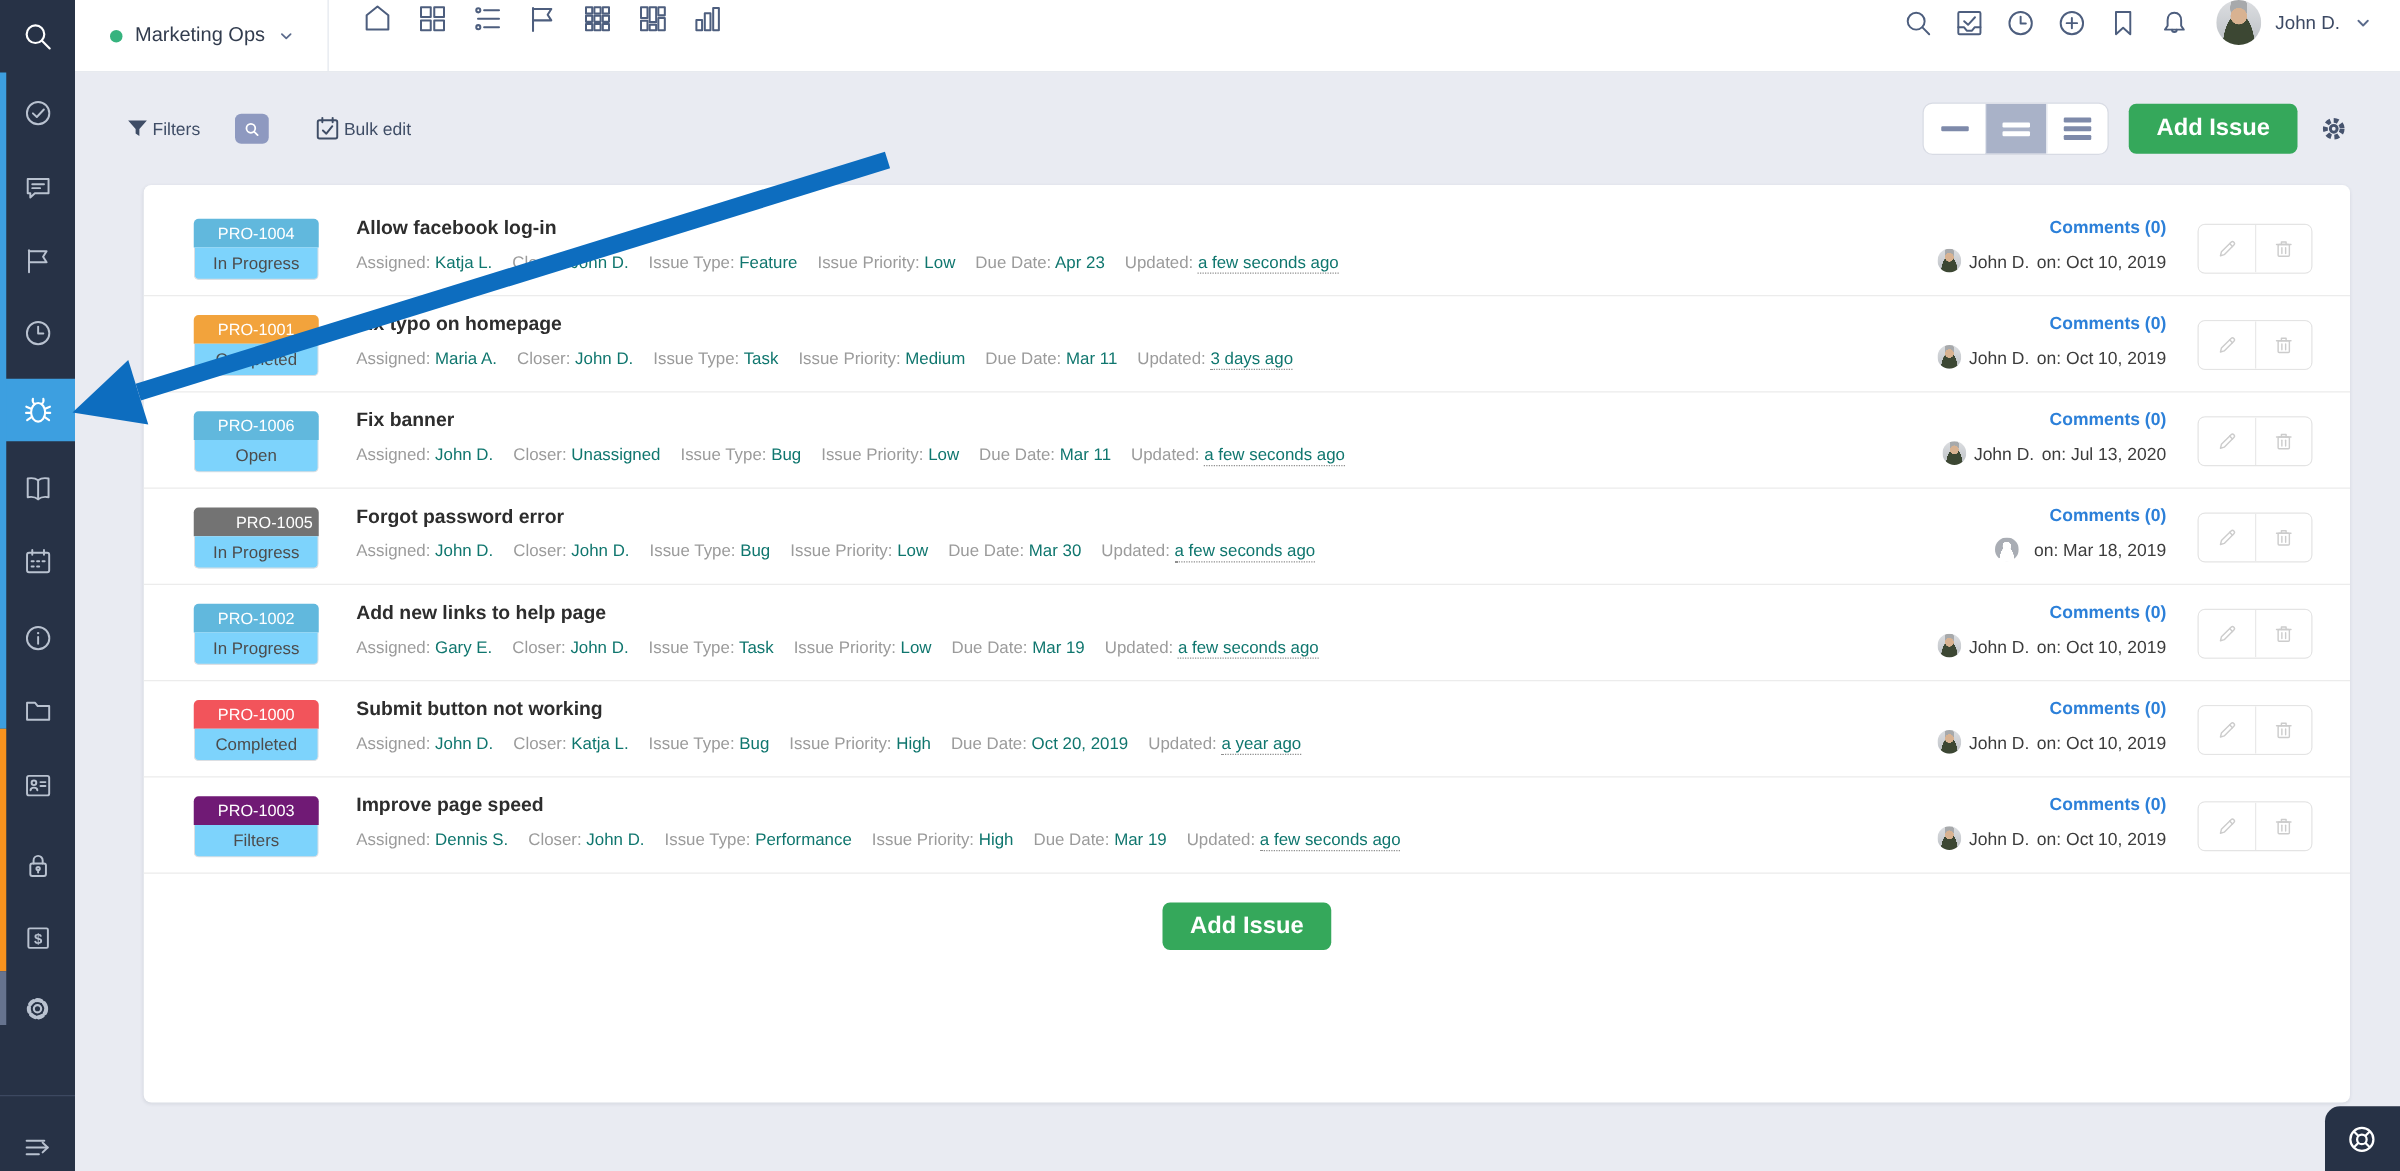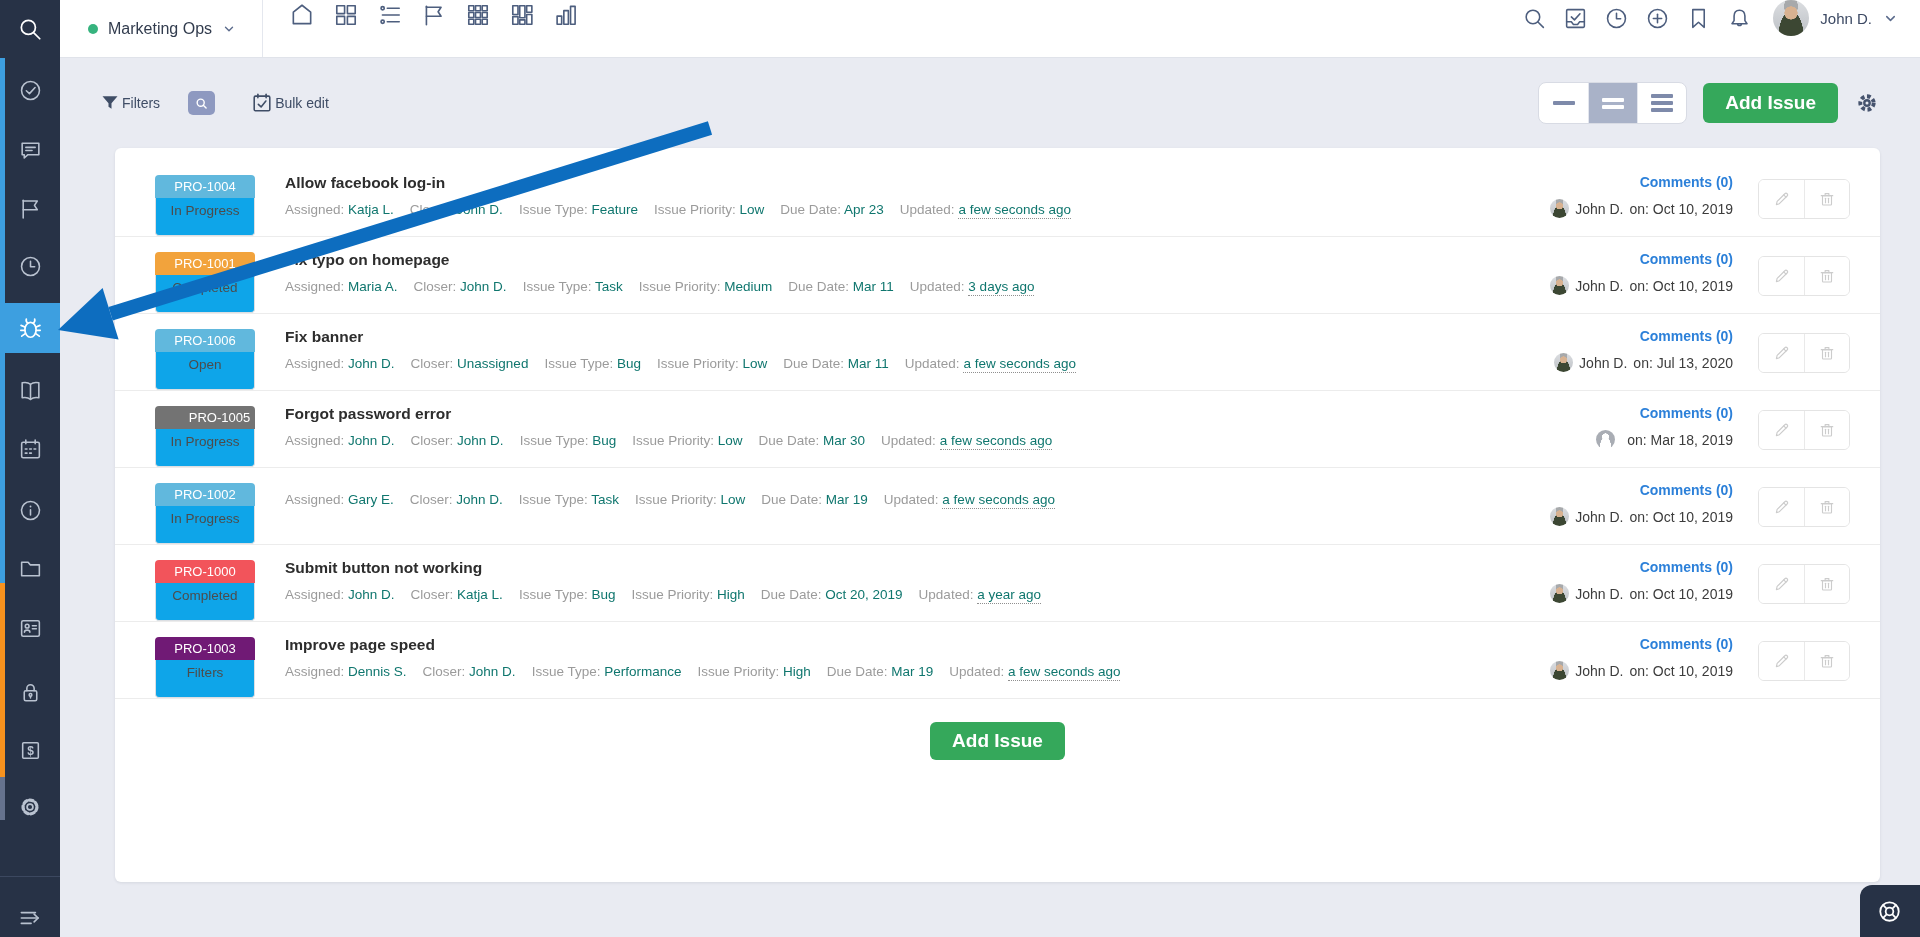--- a/index.html
+++ b/index.html
@@ -54,21 +54,21 @@
   .bar-stack i { display:block; width:22px; height:4px; border-radius:1px; background:#7e8aaa; }
   .dens-btn.selected .bar-stack i { background:#ffffff; }
   .btn-green { background:#35a85b; color:#ffffff; border:none; border-radius:6px; height:40px; padding:0 22px; font-size:19px; font-weight:700; font-family:"Liberation Sans",sans-serif; cursor:pointer; }
   .gear-btn { cursor:pointer; display:flex; }
 
   
   .card { position:absolute; left:115px; top:148px; width:1765px; height:734px; background:#ffffff; border-radius:6px; box-shadow:0 1px 3px rgba(40,50,70,.10); padding-top:12px; }
   .row { display:flex; align-items:flex-start; height:77px; padding:14px 30px 0 25px; border-bottom:1px solid #ececec; }
   .badge-box { width:100px; margin:1px 30px 0 15px; text-align:center; flex:none; }
   .badge-id { height:23px; line-height:23px; border-radius:4px 4px 0 0; color:#ffffff; font-size:13px; cursor:pointer; }
-  .badge-status { height:38px; line-height:25px; background:#0ea5e9; border:1px solid #dcdfe3; border-top:none; border-radius:0 0 4px 4px; font-size:13.5px; color:#4c4c4c; }
+  .badge-status { height:26px; line-height:25px; background:#7dd3fc; border:1px solid #dcdfe3; border-top:none; border-radius:0 0 4px 4px; font-size:13.5px; color:#4c4c4c; }
   .main-col { flex:1; min-width:0; }
   .issue-title { font-size:15.5px; font-weight:700; color:#2d2d2d; cursor:pointer; }
   .issue-meta { margin-top:10px; font-size:13.5px; white-space:nowrap; }
   .pair { margin-right:16px; }
   .lbl { color:#9b9b9b; }
   .val { color:#0f766e; }
   .val.dotted { border-bottom:1px dotted #8f8f8f; padding-bottom:1px; }
   .right-col { width:250px; text-align:right; flex:none; margin-top:-1px; }
   .comments { font-size:14px; color:#2c80d9; cursor:pointer; display:inline-block;font-weight:bold; }
   .byline { margin-top:8px; display:flex; justify-content:flex-end; align-items:center; gap:6px; font-size:14px; color:#3c3c3c; }
@@ -521,20 +521,21 @@
       </button>
     </div>
   </div>
 
   <div class="row">
     <div class="badge-box">
       <div class="badge-id" style="background: rgb(97, 184, 221);">PRO-1002</div>
       <div class="badge-status">In Progress</div>
     </div>
     <div class="main-col">
+      <div class="issue-title">Add new links to help page</div>
       <div class="issue-meta"><span class="pair"><span class="lbl">Assigned: </span><span class="val">Gary E.</span></span><span class="pair"><span class="lbl">Closer: </span><span class="val">John D.</span></span><span class="pair"><span class="lbl">Issue Type: </span><span class="val">Task</span></span><span class="pair"><span class="lbl">Issue Priority: </span><span class="val">Low</span></span><span class="pair"><span class="lbl">Due Date: </span><span class="val">Mar 19</span></span><span class="pair"><span class="lbl">Updated: </span><span class="val dotted">a few seconds ago</span></span></div>
     </div>
     <div class="right-col">
       <span class="comments">Comments (0)</span>
       <div class="byline">
         <span class="avatar row-avatar"></span>
         <span>John D.</span>
         <span>on: Oct 10, 2019</span>
       </div>
     </div>

